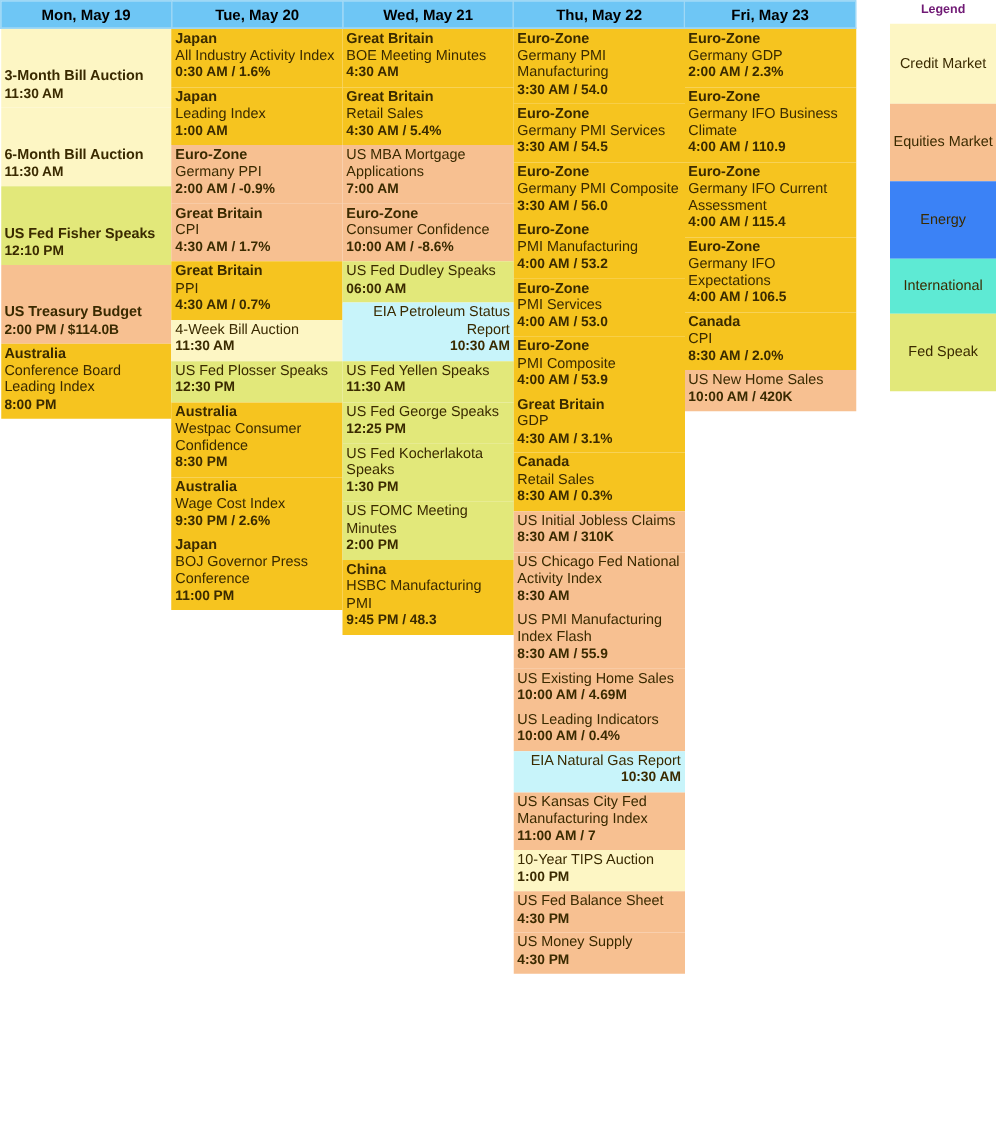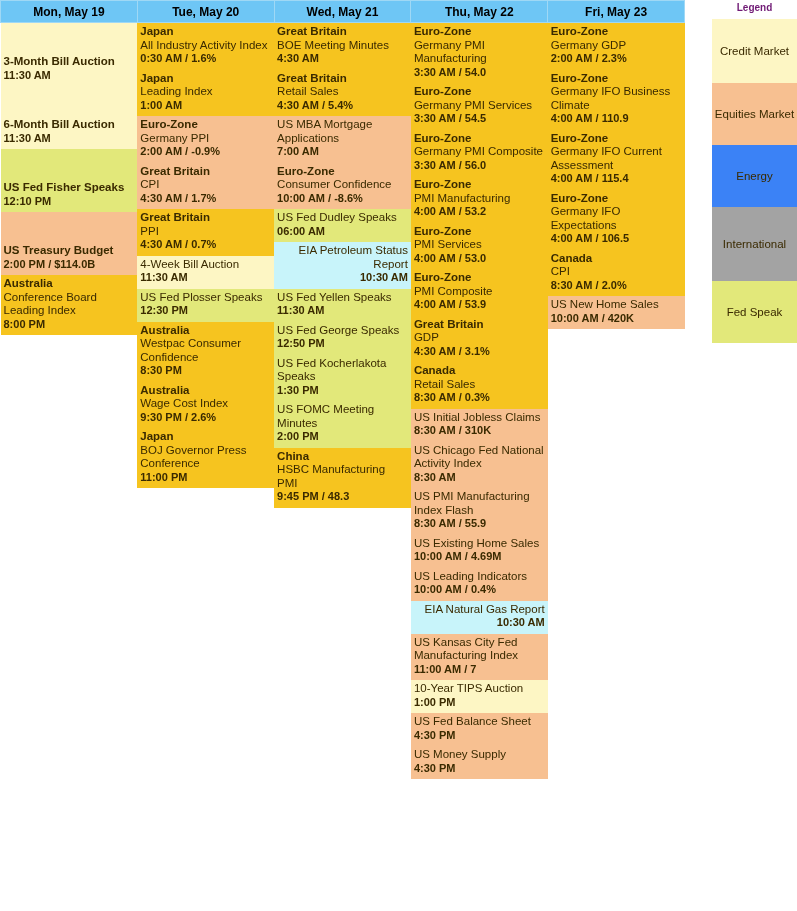--- a/index.html
+++ b/index.html
@@ -46,21 +46,21 @@
     padding:2px 0 6px 0;
   }
   .lg{
     font-size:11.5px;color:#3a2a00;text-align:center;
     display:flex;align-items:center;justify-content:center;
     border:0;
   }
   .lg-credit{background:#fdf6c4;height:64px;}
   .lg-equities{background:#f7c091;height:62px;}
   .lg-energy{background:#3b82f6;height:62px;}
-  .lg-intl{background:#a3a3a3;height:74px;}
+  .lg-intl{background:#5eead4;height:44px;}
   .lg-fed{background:#e2e87a;height:62px;}
 </style>
 </head>
 <body>
 
 <div id="wrap">
 
   <table class="cal" id="calendar">
     <thead>
       <tr>
@@ -178,21 +178,21 @@
               <div class="ev c-energy">
                 <span class="title">EIA Petroleum Status Report</span>
                 <span class="meta">10:30 AM</span>
               </div>
               <div class="ev c-fed">
                 <span class="title">US Fed Yellen Speaks</span>
                 <span class="meta">11:30 AM</span>
               </div>
               <div class="ev c-fed">
                 <span class="title">US Fed George Speaks</span>
-                <span class="meta">12:50 PM</span>
+                <span class="meta">12:25 PM</span>
               </div>
               <div class="ev c-fed">
                 <span class="title">US Fed Kocherlakota Speaks</span>
                 <span class="meta">1:30 PM</span>
               </div>
               <div class="ev c-fed">
                 <span class="title">US FOMC Meeting Minutes</span>
                 <span class="meta">2:00 PM</span>
               </div>
               <div class="ev c-intl">

